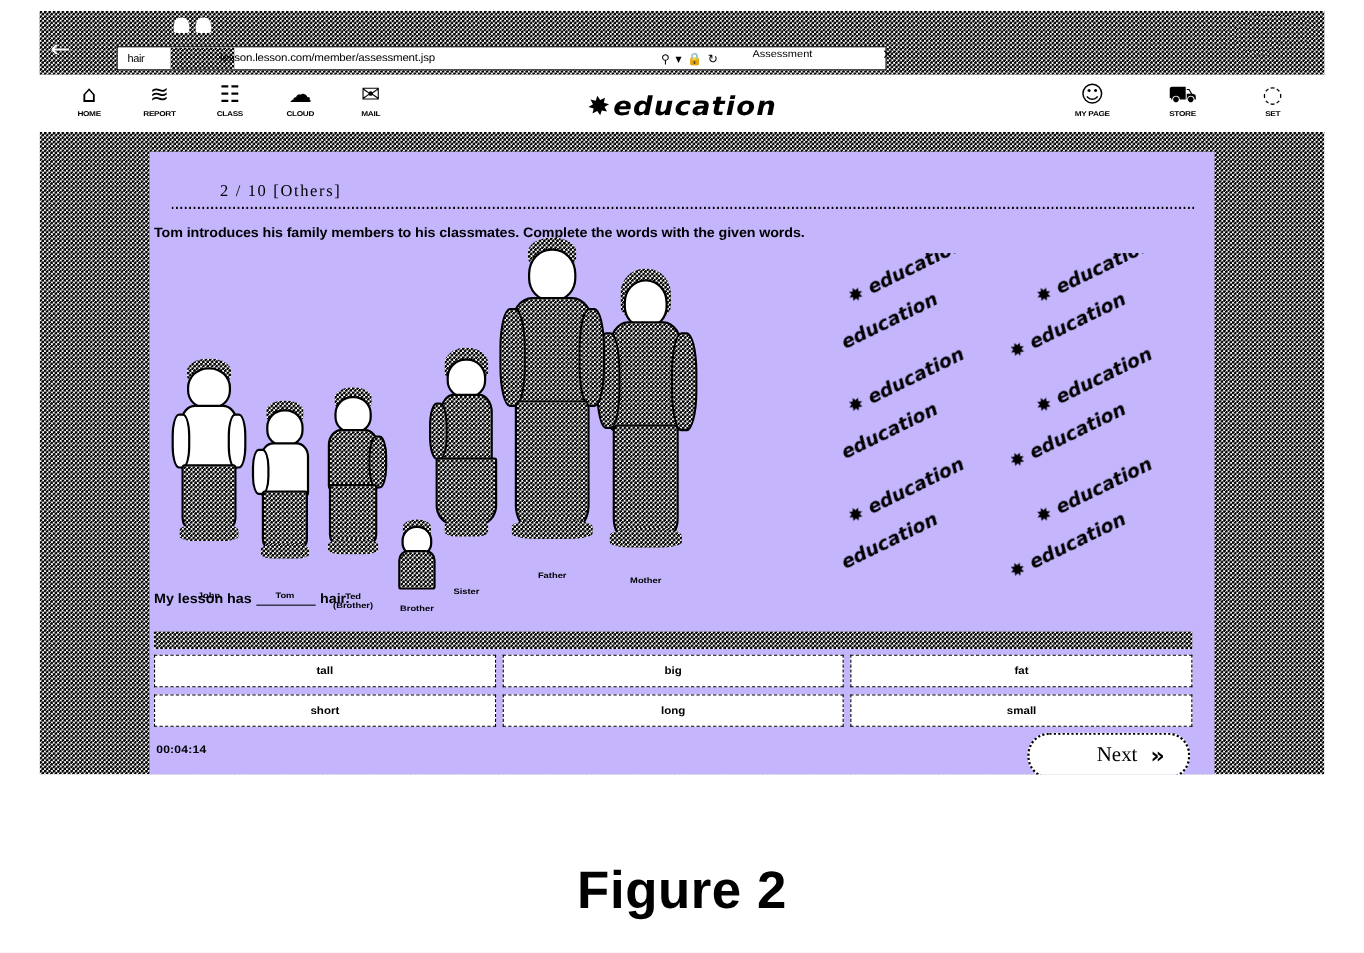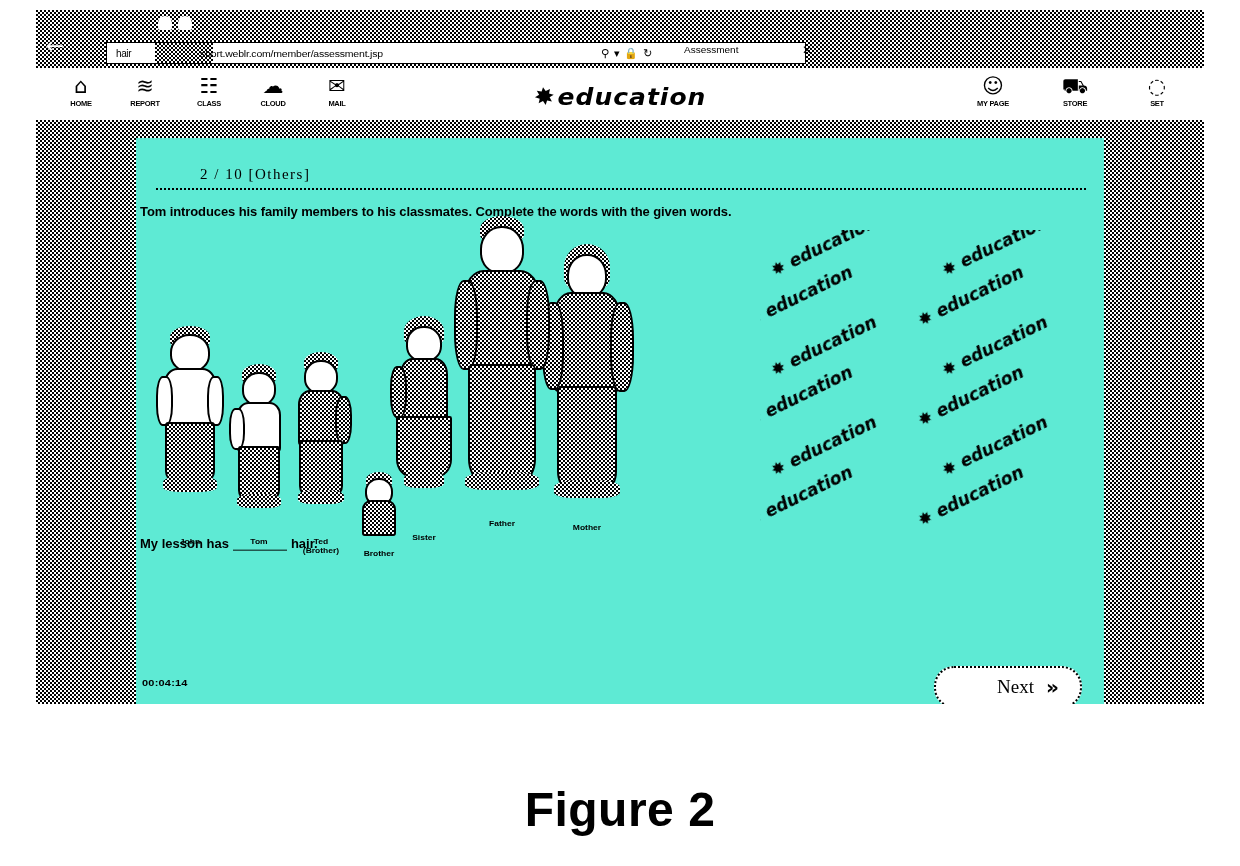--- a/index.html
+++ b/index.html
@@ -219,21 +219,21 @@
     overflow: hidden;
   }
   #page-backdrop {
     position: absolute; inset: 0;
   }
   #stage {
     position: absolute;
     left: 100px; top: 18px;
     width: 968px;
     height: 566px;
-    background: #5eead4;
+    background: #c4b5fd;
   }
 
   
   #exercise-head {
     position: absolute;
     left: 20px; top: 28px;
     width: 930px;
   }
   #progress-label {
     font-size: 15px;
@@ -461,21 +461,21 @@
       <div id="nav-back-icon">←</div>
 
       <div id="tab-strip">
         <div class="tab-blob" style="left:2px;"></div>
         <div class="tab-blob" style="left:22px;"></div>
       </div>
 
       <div id="url-bar">
         <span id="url-protocol-chip">hair</span>
         <div id="url-smudge-left" class="halftone-dark"></div>
-        <span id="url-text">short.weblr.com/member/assessment.jsp</span>
+        <span id="url-text">lesson.lesson.com/member/assessment.jsp</span>
       </div>
 
       <div id="url-controls">
         <span class="chrome-icon">⚲</span>
         <span class="chrome-icon">▾</span>
         <span class="chrome-icon">🔒</span>
         <span class="chrome-icon">↻</span>
       </div>
 
       <div id="tab-title">Assessment</div>
@@ -647,20 +647,33 @@
               <span class="wm-mark">✸ education</span>
               <span class="wm-mark">✸ education</span>
             </div>
           </div>
         </div>
 
         <div id="sentence-line">
           <span>My lesson has</span><span id="sentence-blank"></span><span>hair.</span>
         </div>
 
+        <div id="wordbank">
+          <div id="wordbank-topbar" class="halftone-dark"></div>
+          <div class="wb-row">
+            <div class="wb-cell">tall</div>
+            <div class="wb-cell">big</div>
+            <div class="wb-cell">fat</div>
+          </div>
+          <div class="wb-row">
+            <div class="wb-cell">short</div>
+            <div class="wb-cell">long</div>
+            <div class="wb-cell">small</div>
+          </div>
+        </div>
 
         <div id="exercise-footer">
           <div id="timer-display">00:04:14</div>
           <div id="next-button">
             <span id="next-button-label">Next</span>
             <span id="next-button-chevrons">»</span>
           </div>
         </div>
 
       </div>

